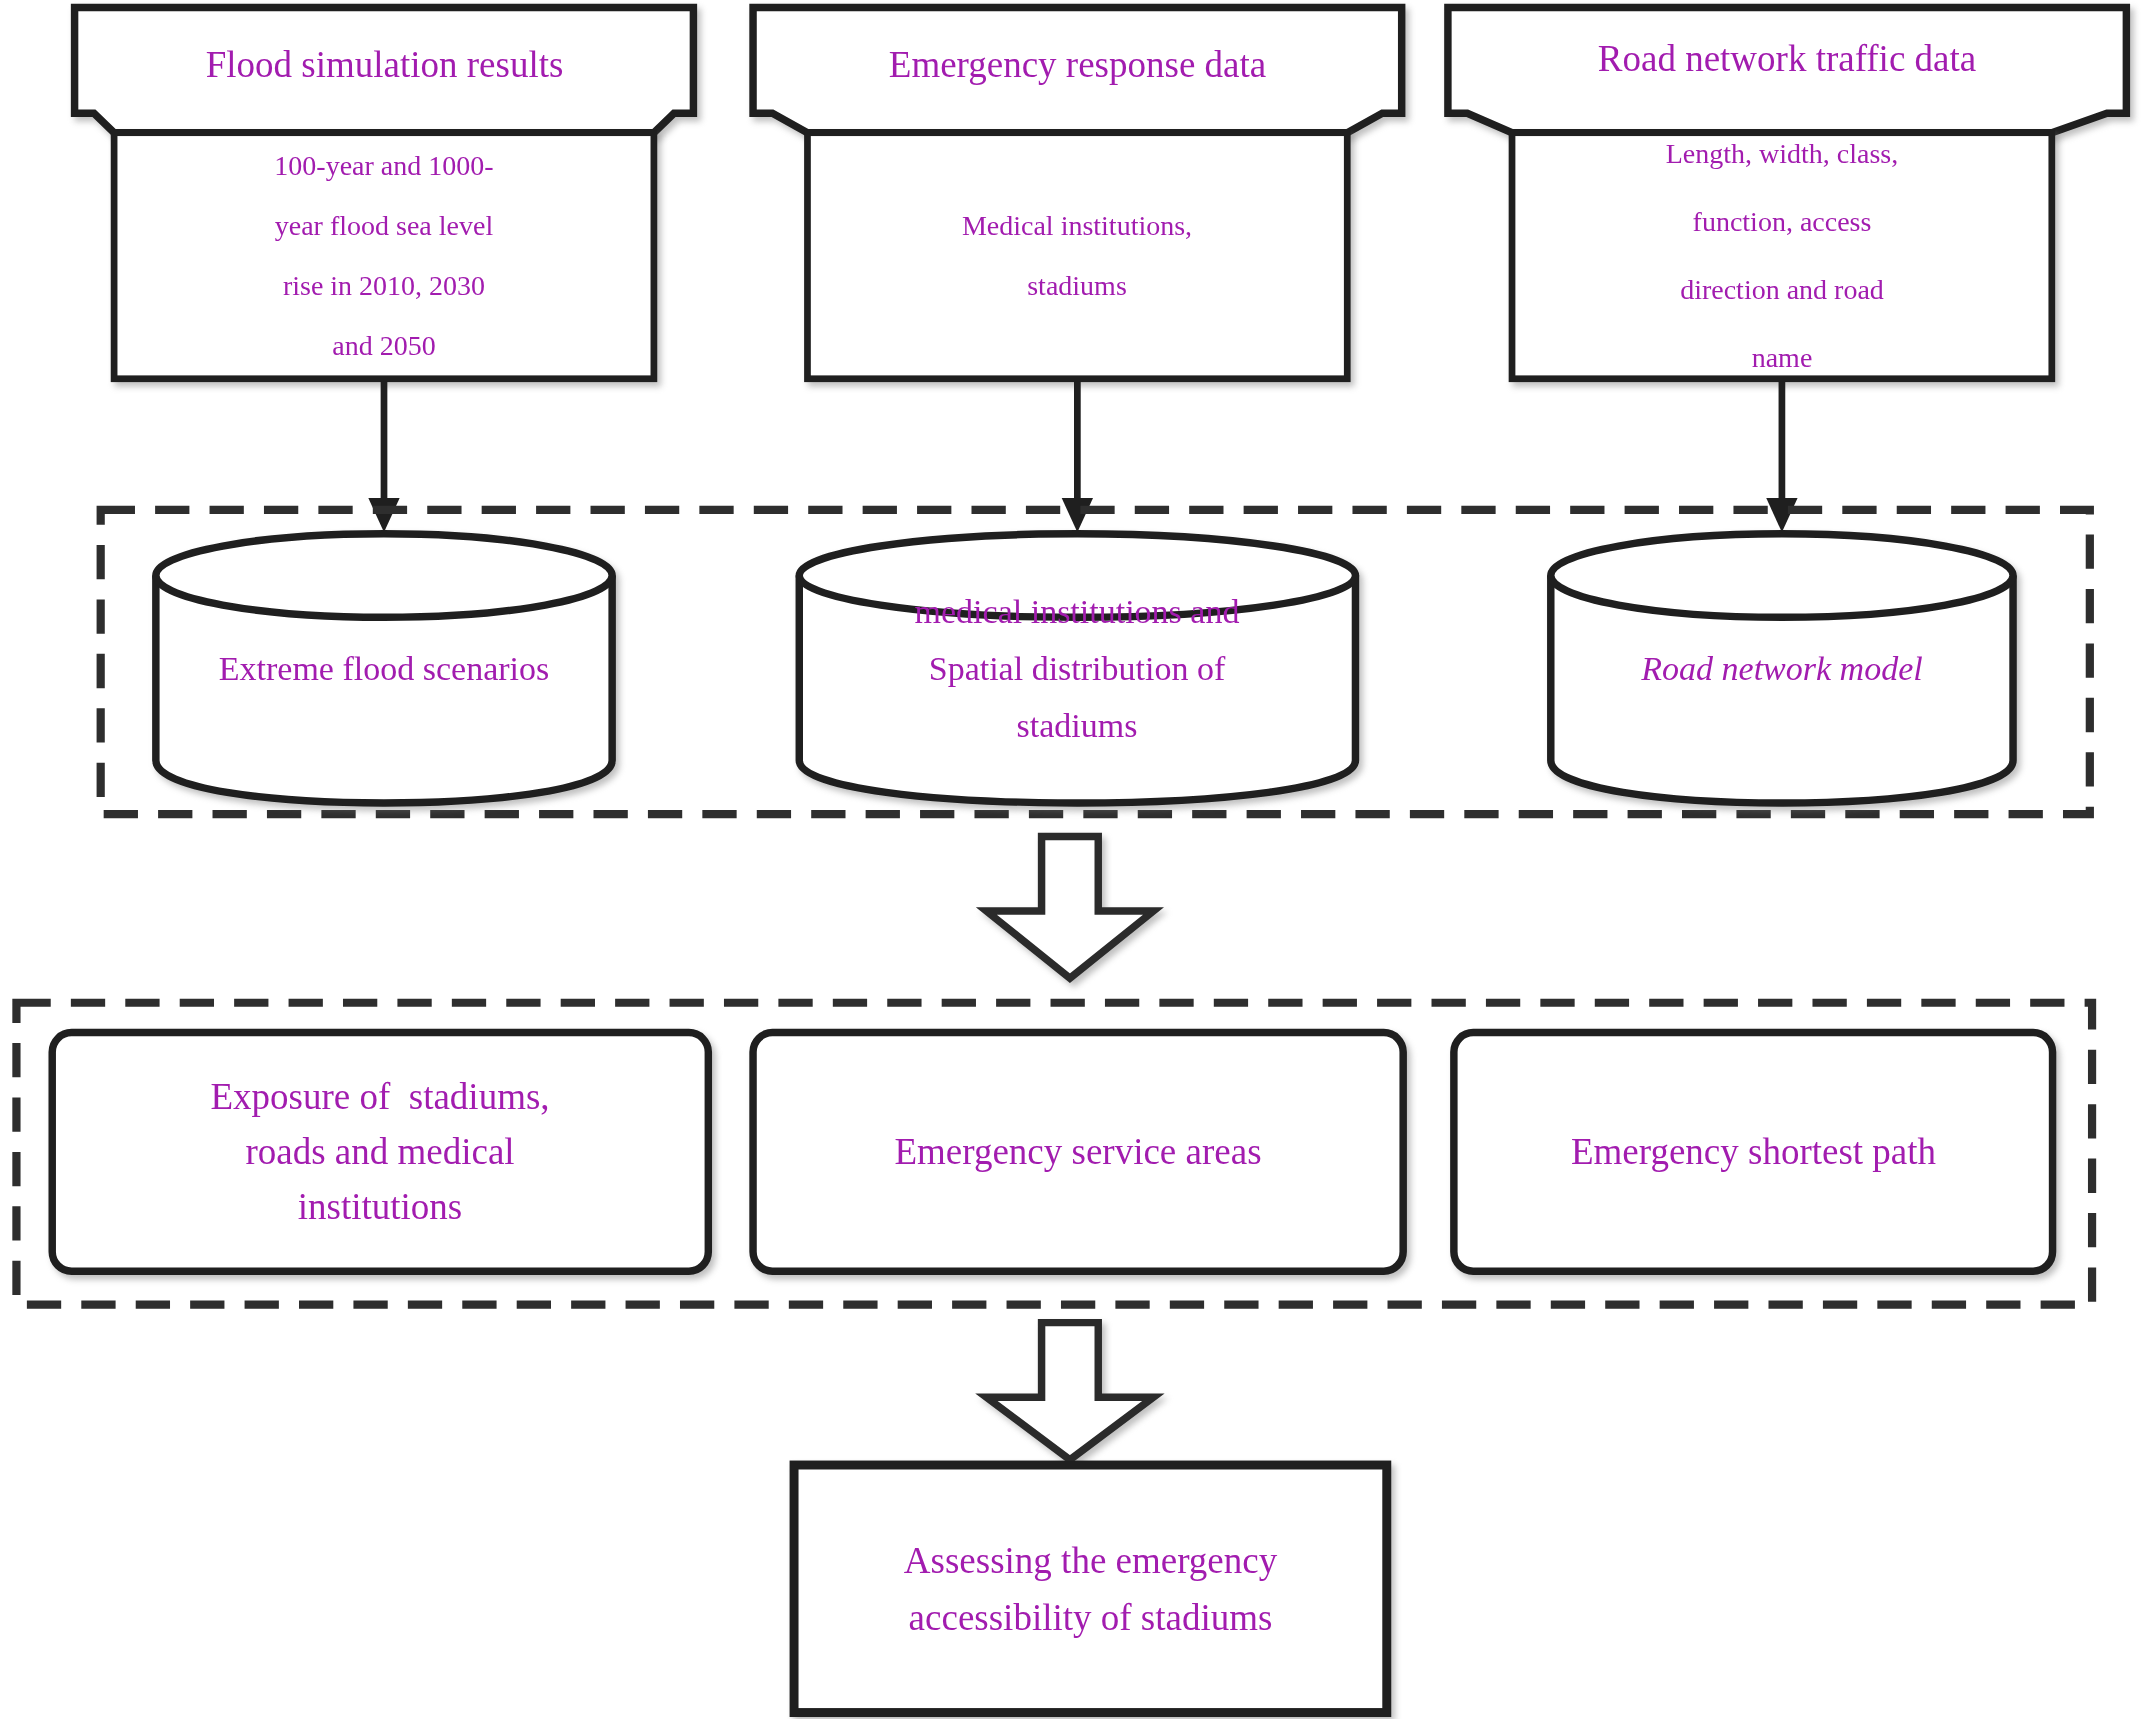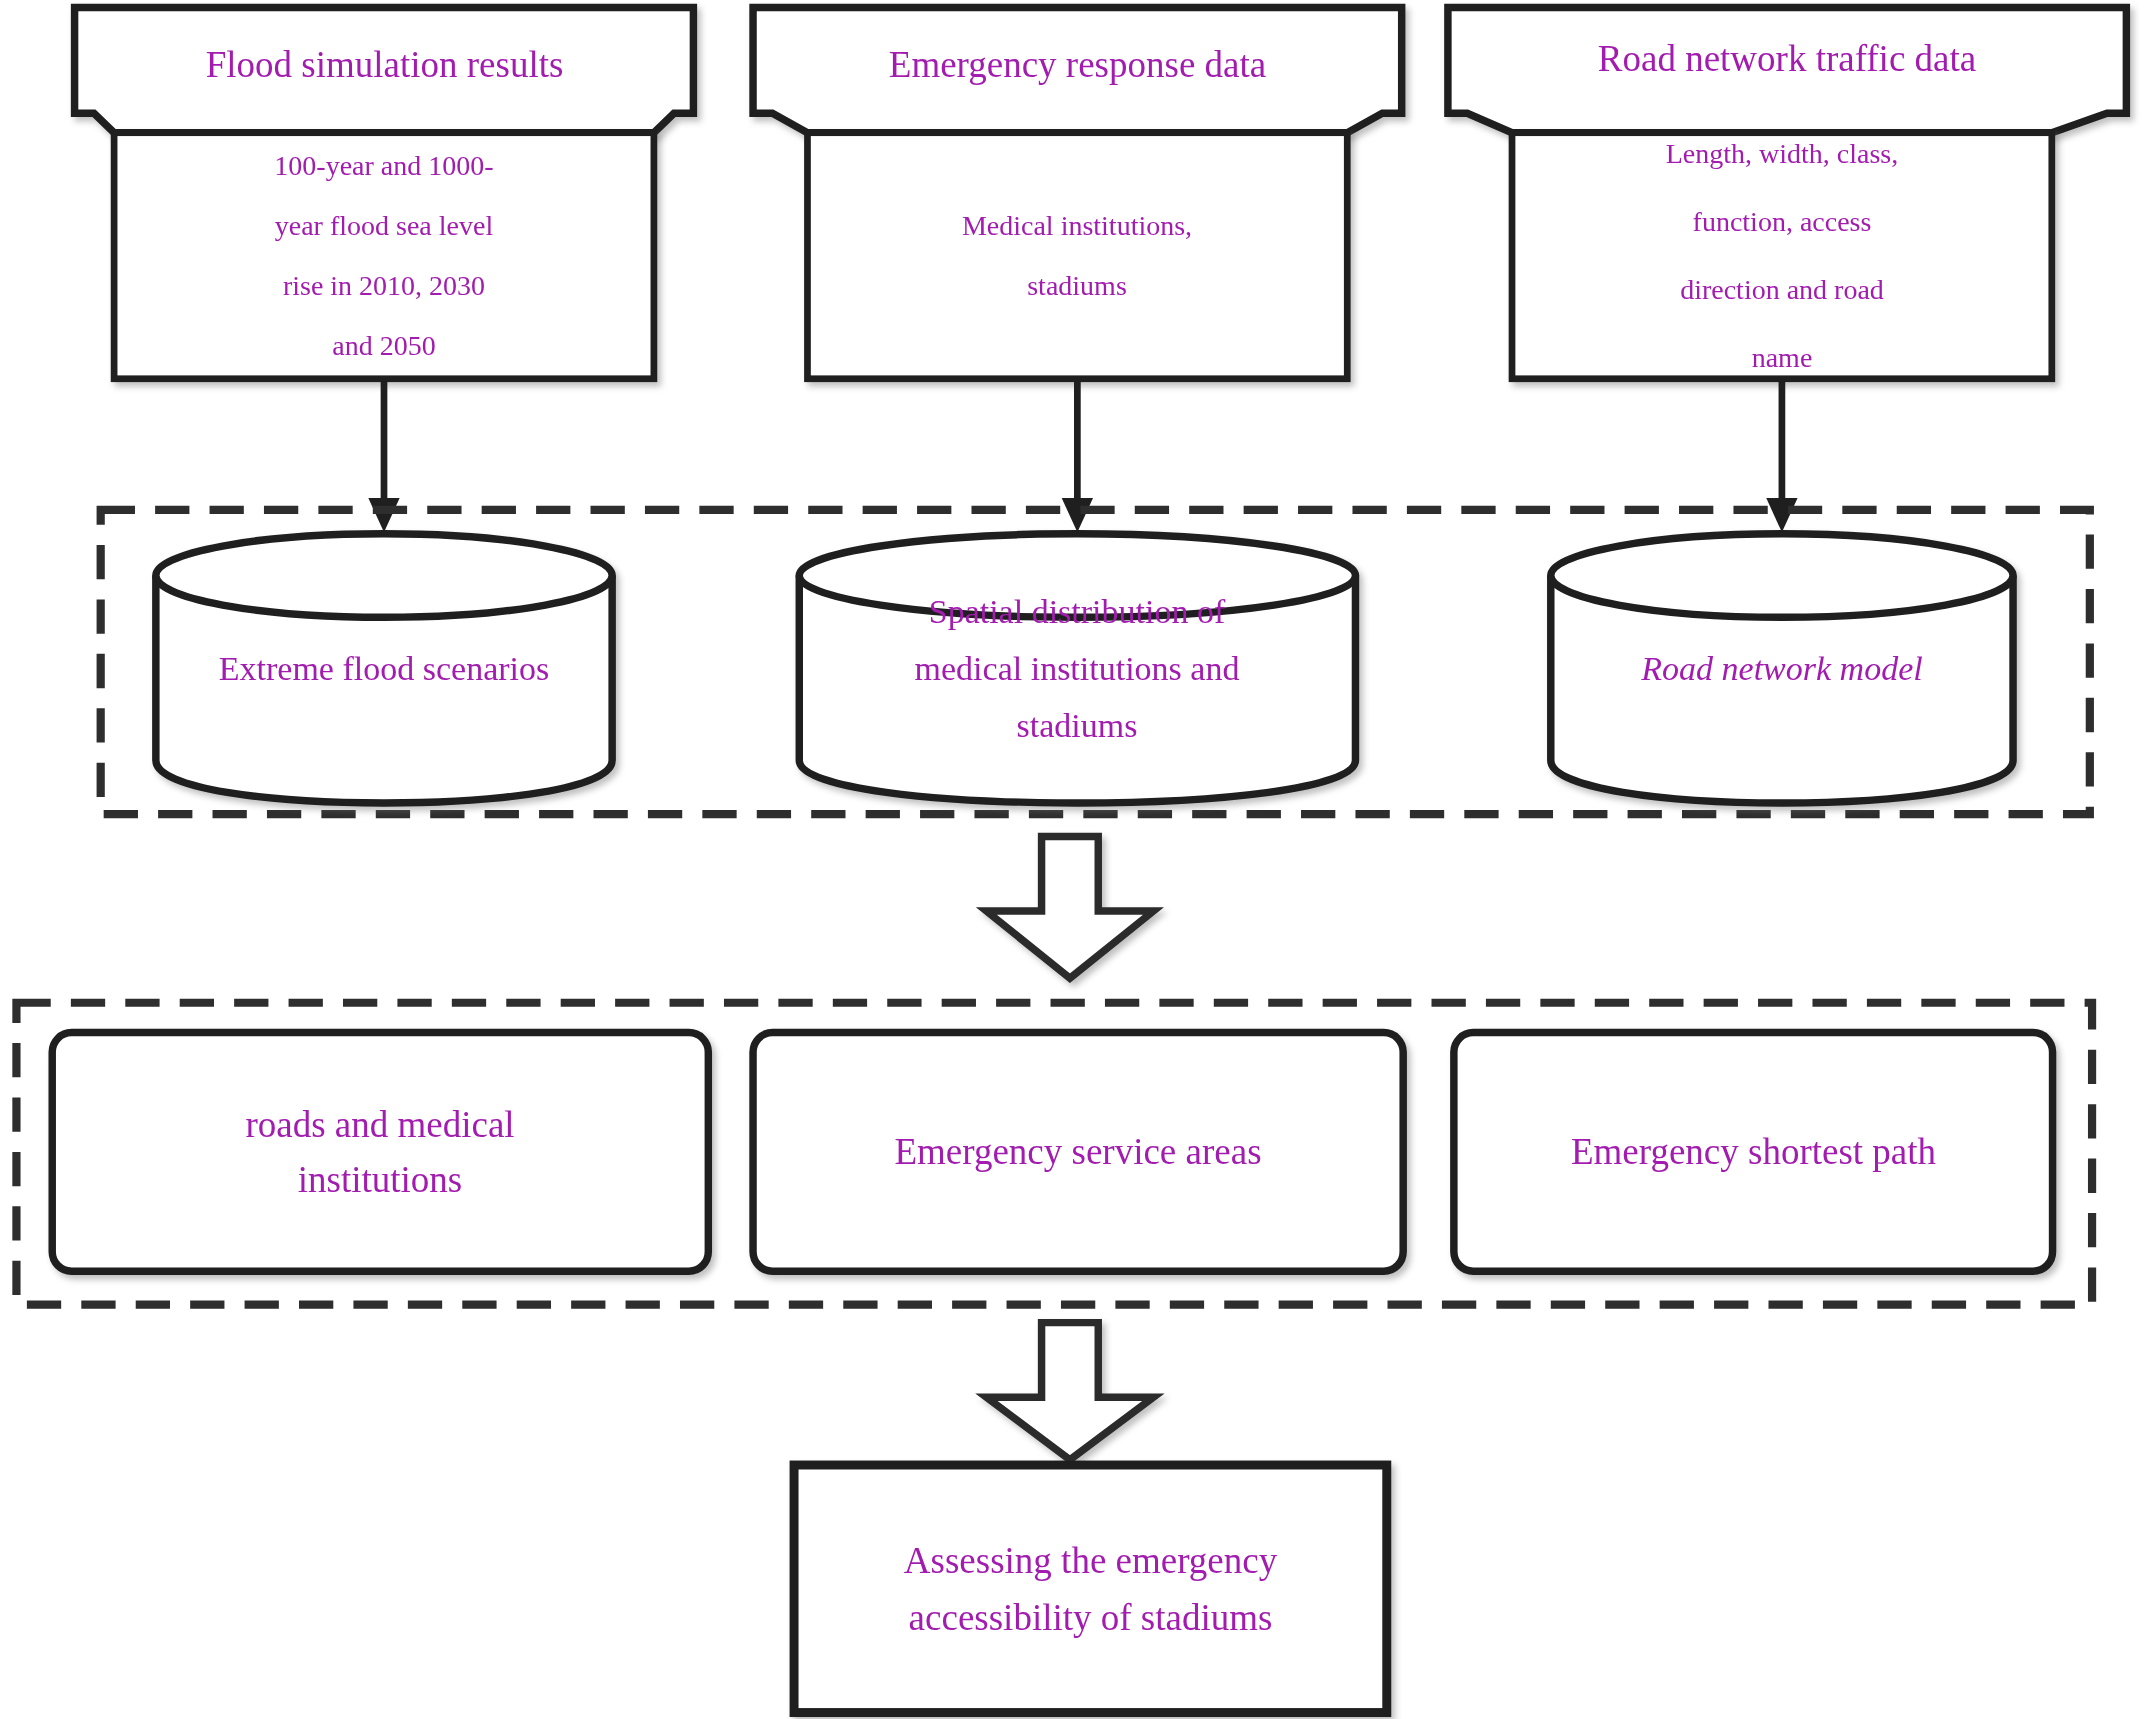--- a/index.html
+++ b/index.html
@@ -96,29 +96,30 @@
     <div class="line">Length, width, class,</div>
     <div class="line">function, access</div>
     <div class="line">direction and road</div>
     <div class="line">name</div>
   </div>
 
   <div class="txt f-db" style="left:156px;top:558px;width:456px;height:221px;">
     <div class="line">Extreme flood scenarios</div>
   </div>
   <div class="txt f-db" style="left:799px;top:558px;width:556px;height:221px;">
+    <div class="line">medical institutions and</div>
     <div class="line">Spatial distribution of</div>
-    <div class="line">medical institutions and</div>
     <div class="line">stadiums</div>
   </div>
   <div class="txt f-db" style="left:1551px;top:558px;width:462px;height:221px;font-style:italic;">
     <div class="line">Road network model</div>
   </div>
 
   <div class="txt f-an" style="left:52px;top:1032px;width:656px;height:239px;">
+    <div class="line">Exposure of  stadiums,</div>
     <div class="line">roads and medical</div>
     <div class="line">institutions</div>
   </div>
   <div class="txt f-an" style="left:753px;top:1032px;width:650px;height:239px;">
     <div class="line">Emergency service areas</div>
   </div>
   <div class="txt f-an" style="left:1454px;top:1032px;width:599px;height:239px;">
     <div class="line">Emergency shortest path</div>
   </div>
 

